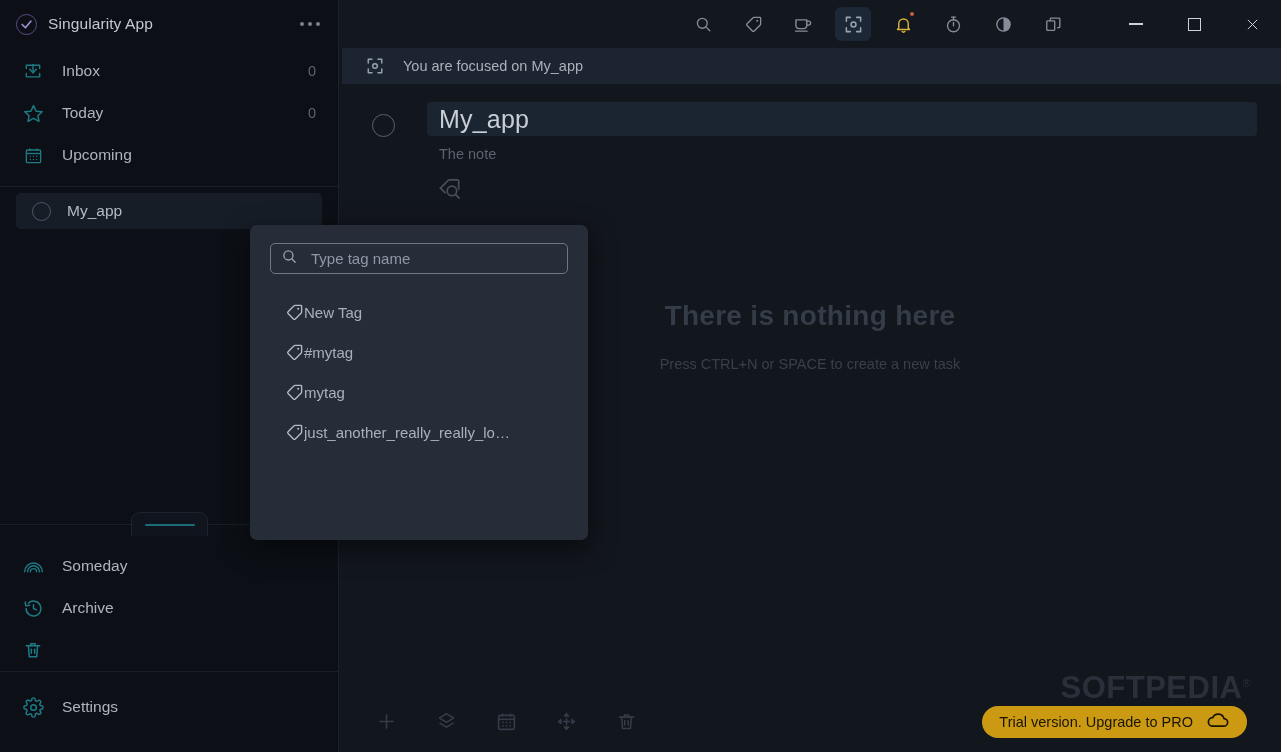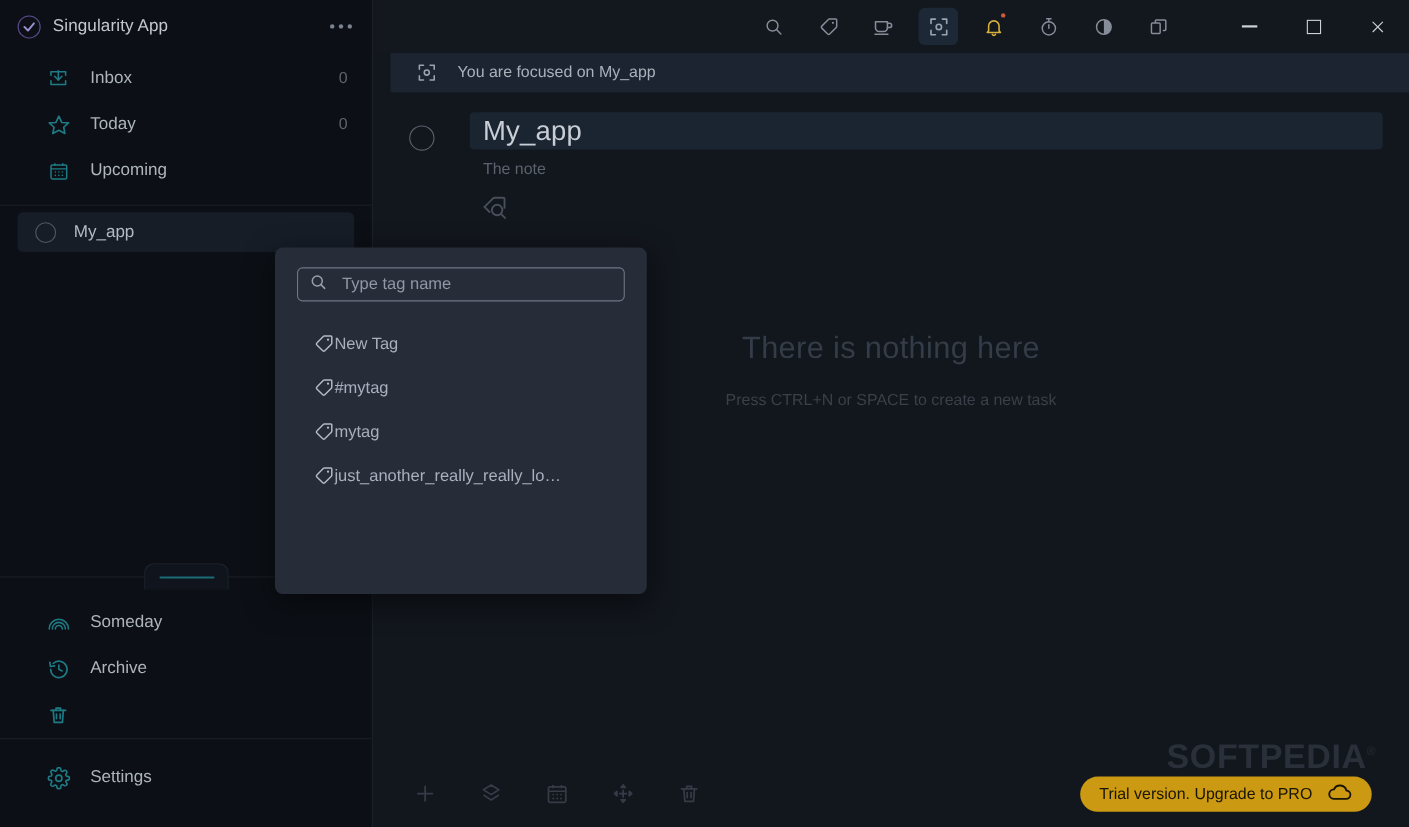--- a/index.html
+++ b/index.html
@@ -60,21 +60,20 @@
 
   .sb-item {
     height: 42px;
     display: flex;
     align-items: center;
     padding: 0 22px 0 22px;
     gap: 18px;
     cursor: pointer;
     color: #aeb4bd;
     font-size: 15.5px;
-    margin-left: 20px;
   }
   .sb-item .ic { width: 22px; height: 22px; flex: none; display:flex; align-items:center; justify-content:center; color:#1e7b85; }
   .sb-item .lbl { flex: 1; }
   .sb-item .cnt { color: #5d646f; font-size: 14.5px; }
 
   .proj-wrap { padding: 6px 16px 0 16px; }
   .proj-item {
     height: 36px;
     border-radius: 5px;
     background: #161d27;
@@ -176,21 +175,21 @@
     display: flex; align-items: center; justify-content: center;
     color: #cdd2d9;
     cursor: pointer;
   }
   .wc-min span { display:block; width:14px; height:1.5px; background:#cdd2d9; }
   .wc-max span { display:block; width:13px; height:13px; border:1.5px solid #cdd2d9; }
 
   
   .focus-banner {
     position: absolute;
-    top: 48px; left: 16px; right: 0;
+    top: 48px; left: 3px; right: 0;
     height: 36px;
     background: #1b2430;
     display: flex;
     align-items: center;
     z-index: 20;
   }
   .fb-icon { margin-left: 24px; color: #9aa3b0; display:flex; align-items:center; }
   .fb-text { margin-left: 19px; color: #aab1bb; font-size: 14.5px; }
   .fb-spacer { flex: 1; }
   .exit-focus {
@@ -255,21 +254,21 @@
   .empty {
     position: absolute;
     left: 0; right: 0;
     top: 300px;
     text-align: center;
     z-index: 4;
   }
   .empty-title {
     color: #343c47;
     font-size: 28px;
-    font-weight: normal;
+    font-weight: bold;
     letter-spacing: .3px;
   }
   .empty-sub {
     margin-top: 24px;
     color: #394049;
     font-size: 14.5px;
   }
 
   
   .bottom-bar {

